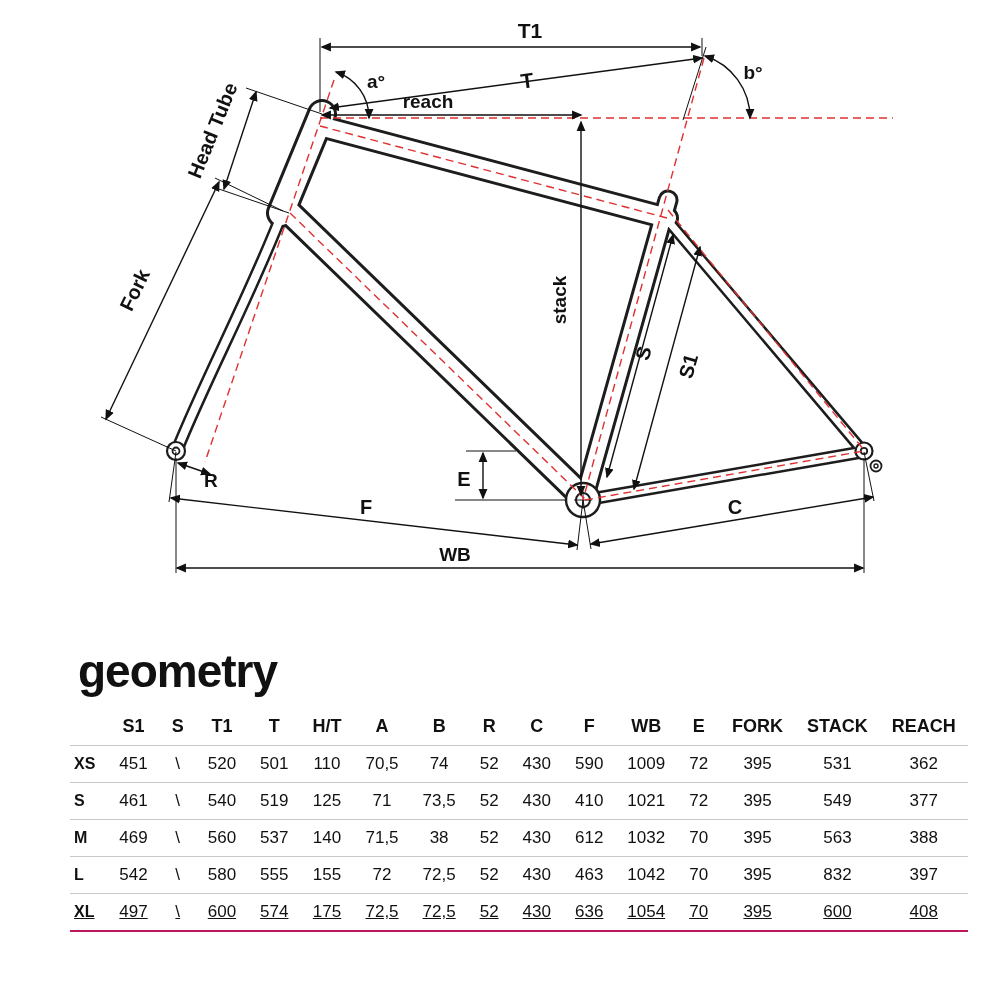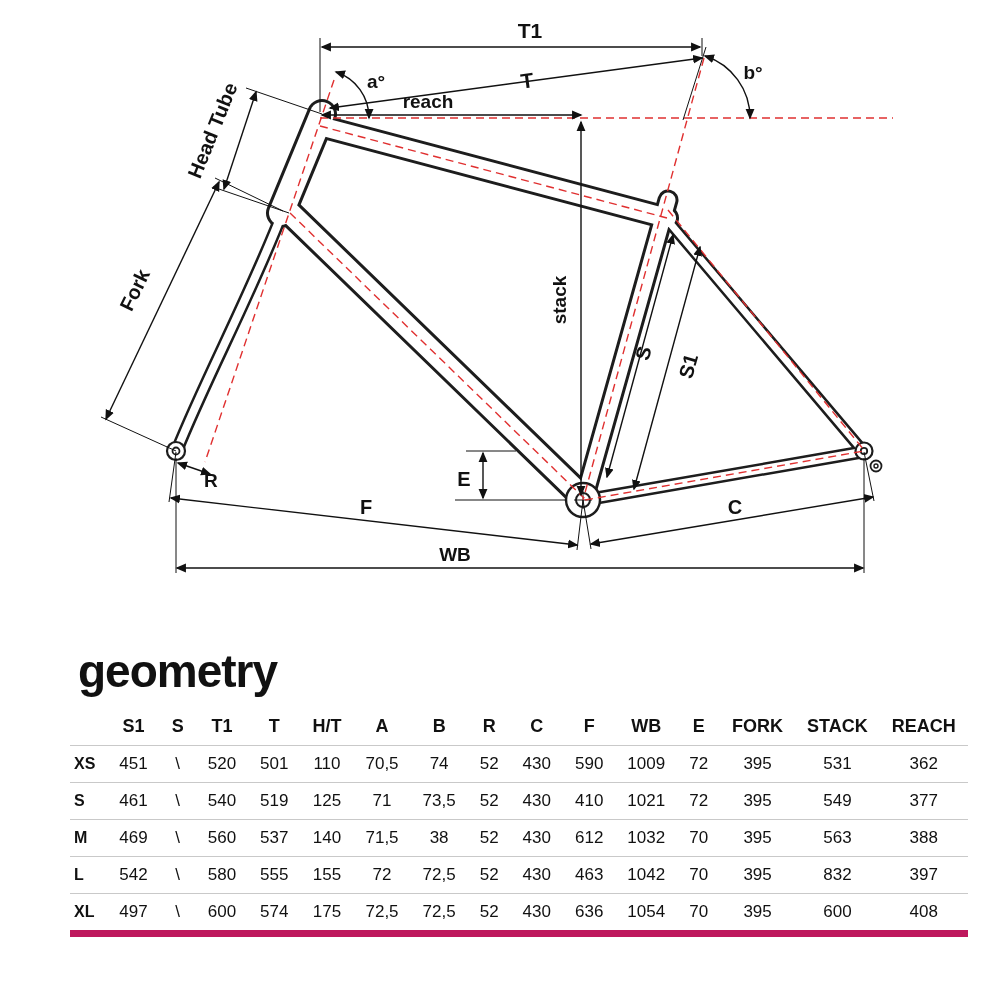--- a/index.html
+++ b/index.html
@@ -13,21 +13,21 @@
     font-size: 46px; font-weight: bold; letter-spacing: -1px;
     margin: 24px 0 10px 78px; color: #111;
   }
   table.geo { border-collapse: collapse; margin-left: 70px; }
   table.geo th, table.geo td {
     text-align: center; padding: 8px 12px; font-size: 17px; white-space: nowrap;
   }
   table.geo thead th { font-weight: bold; font-size: 18px; }
   table.geo tbody th.size { font-weight: bold; font-size: 16px; text-align: left; padding-left: 4px; }
   table.geo tbody tr { border-top: 1px solid #c9c9c9; }
-  table.geo tbody tr:last-child { border-bottom: 7px solid #be185d; }
+  table.geo tbody tr:last-child { border-bottom: 2px solid #be185d; text-decoration: underline; }
 </style>
 </head>
 <body>
 
 <div class="diagram">
   <svg width="1000" height="620" viewBox="0 0 1000 620">
     <defs>
       <marker id="arr" viewBox="0 0 10 10" refX="8.5" refY="5" markerWidth="7.5" markerHeight="7.5" orient="auto-start-reverse">
         <path d="M0,0.8 L10,5 L0,9.2 Z" fill="#111"></path>
       </marker>

